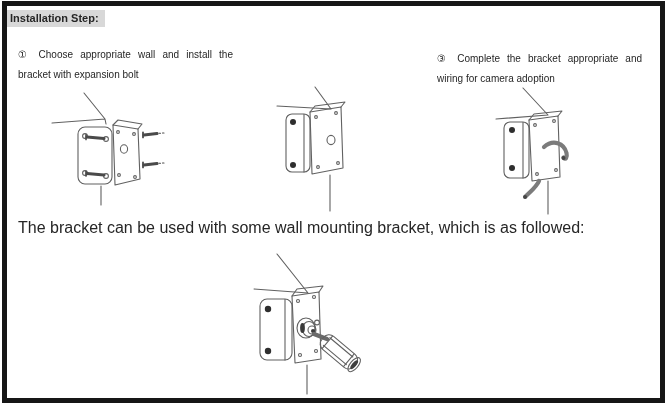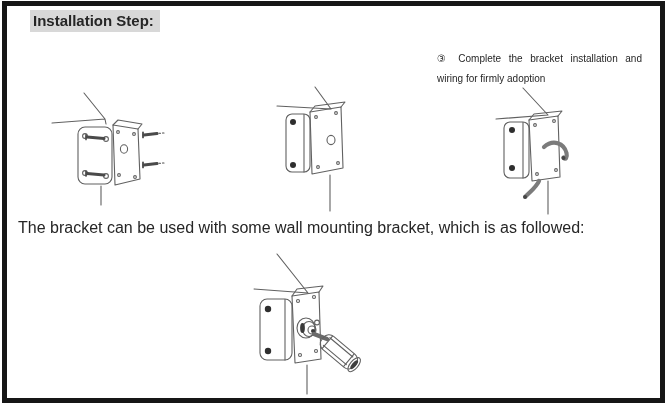--- a/index.html
+++ b/index.html
@@ -5,43 +5,44 @@
   html,body{margin:0;padding:0;background:#ffffff;}
   .page{
     position:relative;width:671px;height:409px;background:#ffffff;
     font-family:"Liberation Sans","DejaVu Sans",sans-serif;color:#262626;overflow:hidden;
   }
   .frame{
     position:absolute;left:2px;top:1px;width:663px;height:402px;
     border:5px solid #161616;box-sizing:border-box;background:#ffffff;
   }
   .title{
-    position:absolute;left:30px;top:10px;background:#d8d8d8;
-    font-size:15px;font-weight:bold;padding:2px 6px 3px 3px;white-space:nowrap;
+    position:absolute;left:7px;top:10px;background:#d8d8d8;
+    font-size:11px;font-weight:bold;padding:2px 6px 3px 3px;white-space:nowrap;
   }
   .step-text{position:absolute;margin:0;font-size:10px;line-height:20px;color:#262626;}
   .t1{left:18px;top:45px;width:215px;text-align:justify;}
   .t2{left:237px;top:46px;width:200px;}
   .t3{left:437px;top:49px;width:205px;text-align:justify;}
   .note{position:absolute;left:18px;top:219px;margin:0;font-size:16px;color:#262626;}
   .fig{position:absolute;}
   .f1{left:40px;top:92px;}
   .f2{left:230px;top:86px;}
   .f3{left:470px;top:86px;}
   .f4{left:200px;top:248px;}
 </style>
 </head>
 <body>
 
 <div class="page">
   <div class="frame"></div>
 
   <span class="title">Installation Step:</span>
 
-  <p class="step-text t3">③ Complete the bracket installation and wiring for firmly adoption</p>
+  <p class="step-text t1">① Choose appropriate wall and install the bracket with expansion bolt</p>
+  <p class="step-text t3">③ Complete the bracket appropriate and wiring for camera adoption</p>
 
   <svg class="fig f1" width="170" height="130" viewBox="0 0 170 130">
     <g stroke="#616161" fill="none" stroke-width="1.1" stroke-linecap="round" stroke-linejoin="round">
       <path d="M44 1 L65 27 M12 31 L65 27 M65 27 L66 32 M61 94 L61 113"></path>
       <g>
         <rect x="38" y="35" width="34" height="57" rx="7"></rect>
         <circle cx="45" cy="44" r="2.4"></circle>
           <circle cx="66" cy="47" r="2.4"></circle>
         <circle cx="45" cy="81" r="2.4"></circle>
           <circle cx="66" cy="84" r="2.4"></circle>

